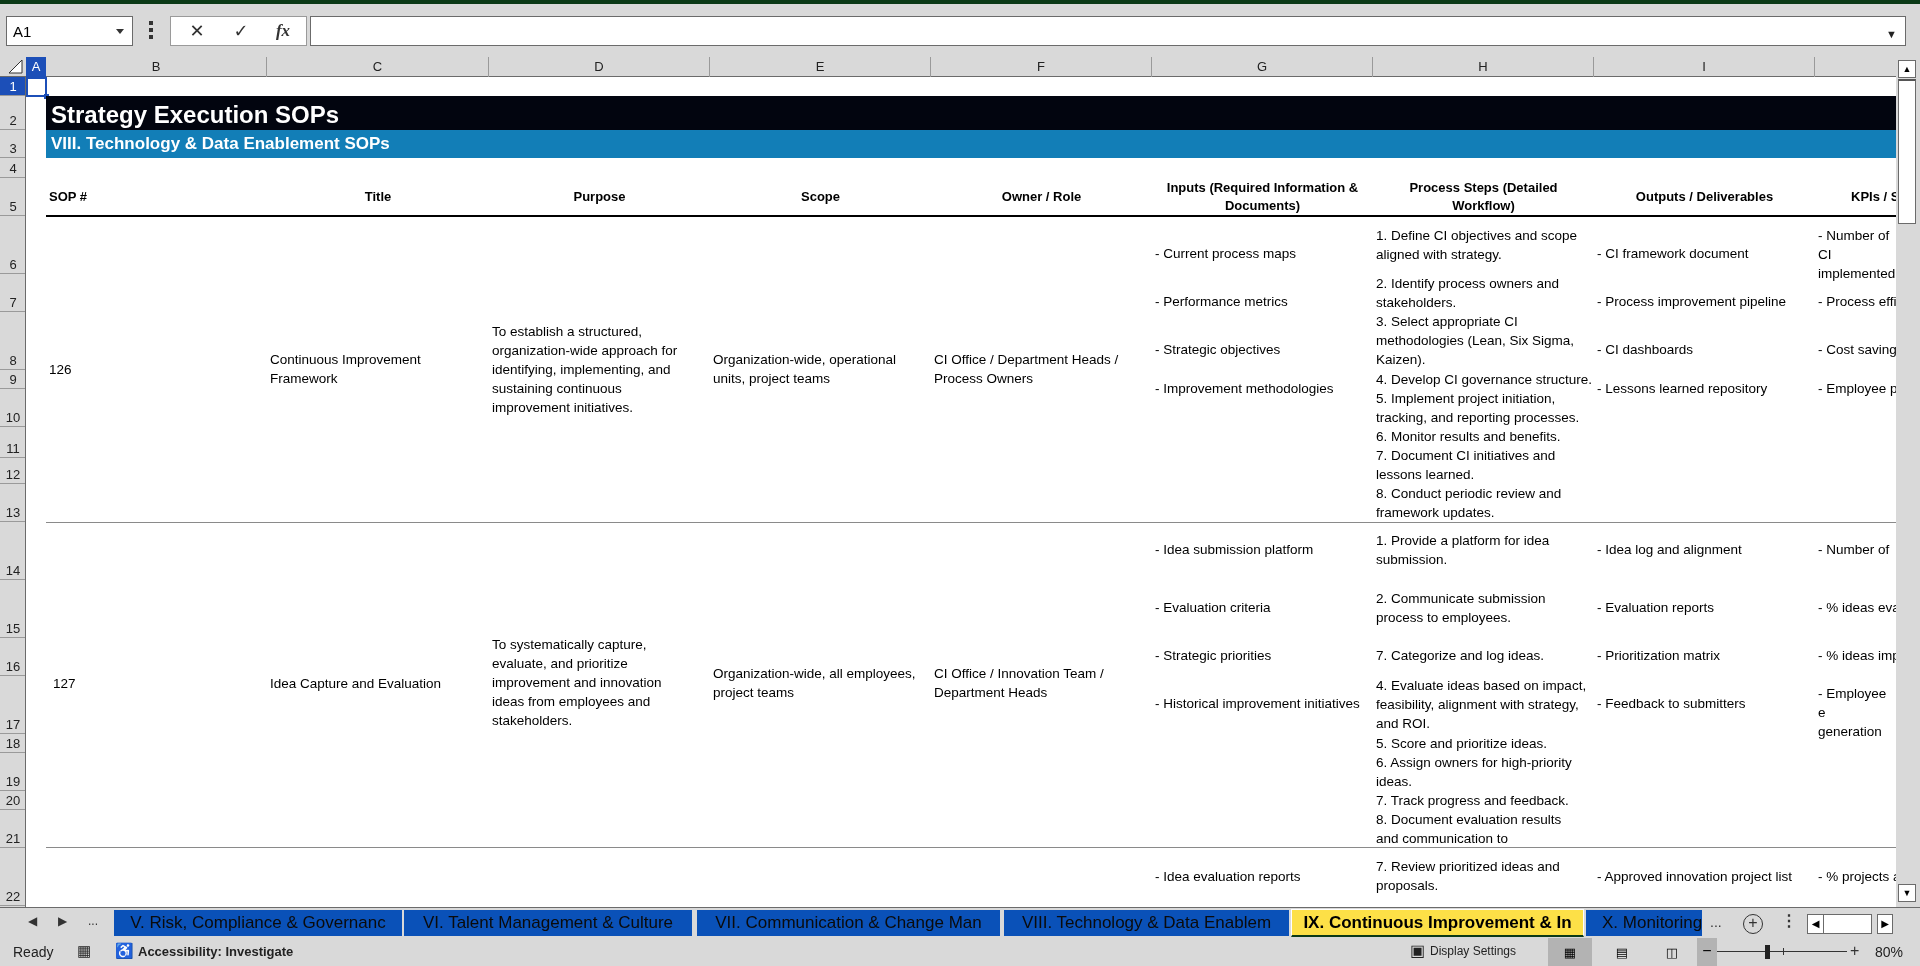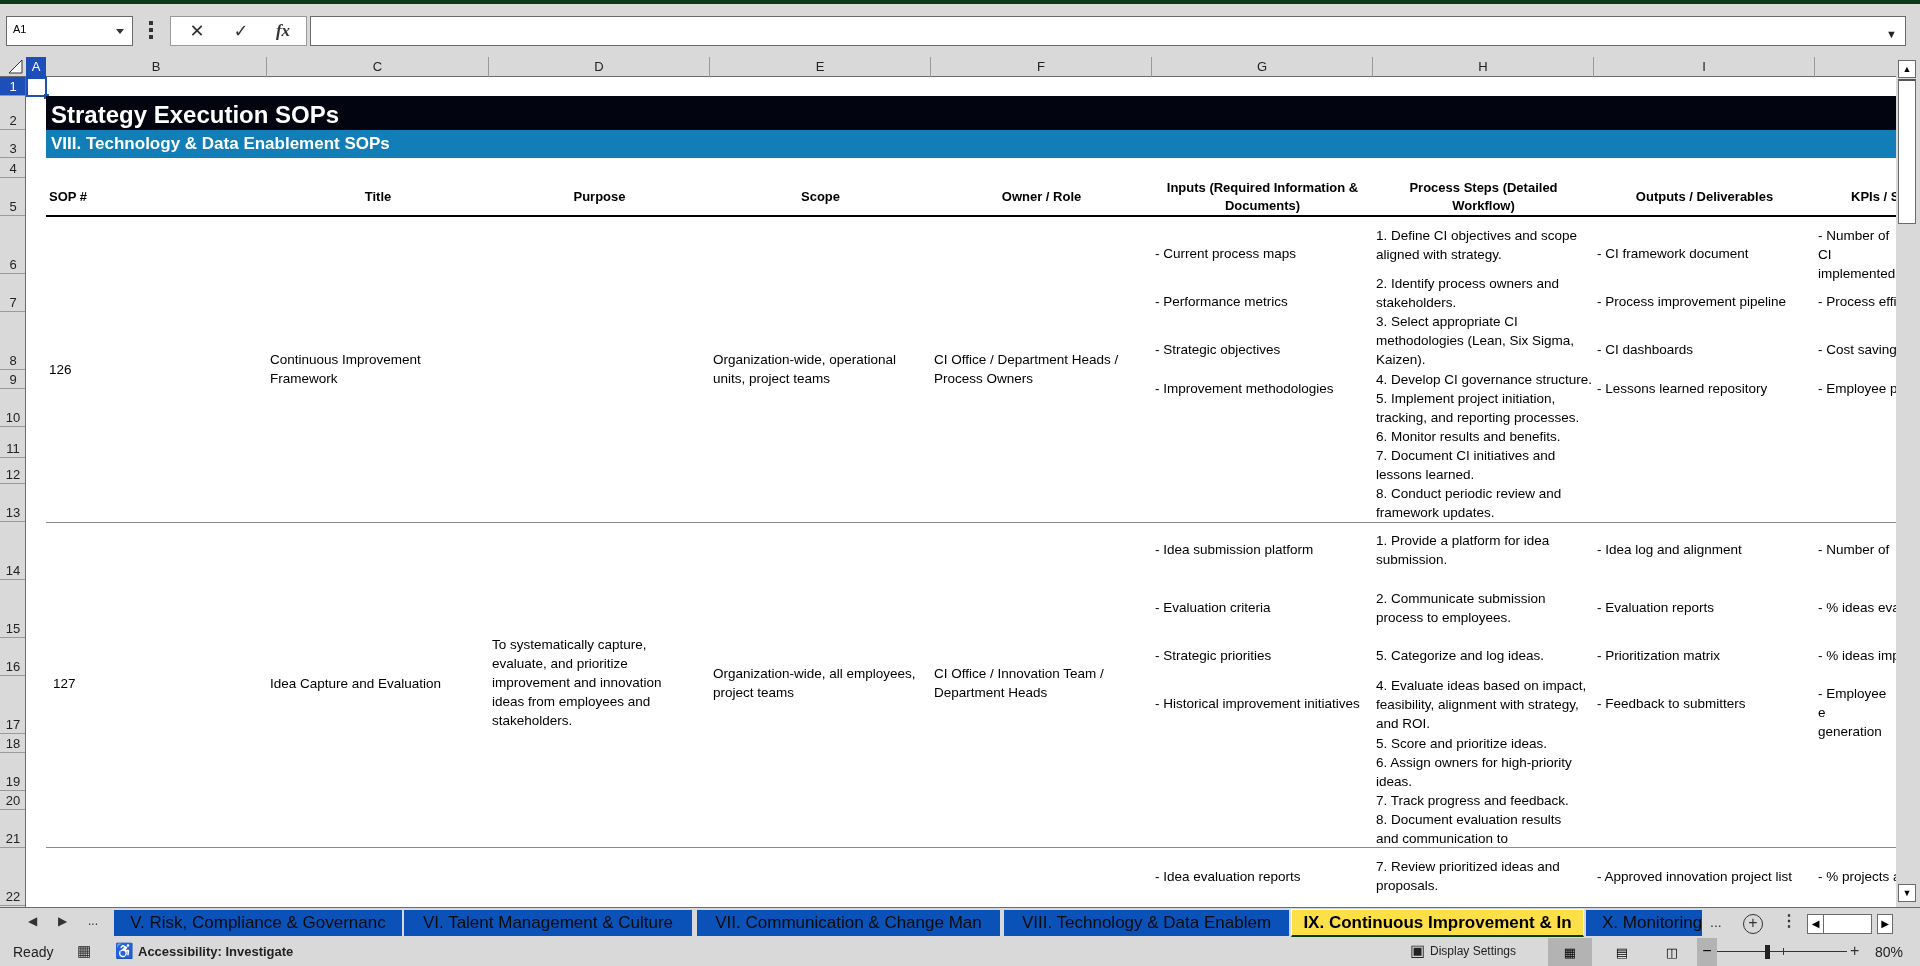--- a/index.html
+++ b/index.html
@@ -3,21 +3,21 @@
   <meta charset="utf-8">
   <style>
     * { box-sizing: border-box; margin: 0; padding: 0; }
     html, body { width: 1920px; height: 966px; overflow: hidden; background: #d9d9d9; }
     body { position: relative; font-family: "Liberation Sans", sans-serif; color: #000; }
 
     .topbar { position: absolute; left: 0; top: 0; width: 1920px; height: 4px; background: #0b3a17; }
 
     
     .fbar { position: absolute; left: 0; top: 4px; width: 1920px; height: 50px; background: #d9d9d9; }
-    .namebox { position: absolute; left: 6px; top: 12px; width: 127px; height: 30px; background: #fff; border: 1px solid #6b6b6b; font-size: 11px; padding: 6px 6px; }
+    .namebox { position: absolute; left: 6px; top: 12px; width: 127px; height: 30px; background: #fff; border: 1px solid #6b6b6b; font-size: 15px; padding: 6px 6px; }
     .namebox .dd { position: absolute; right: 8px; top: 12px; width: 0; height: 0; border-left: 4px solid transparent; border-right: 4px solid transparent; border-top: 5px solid #333; }
     .vdots { position: absolute; left: 148px; top: 17px; width: 6px; height: 20px; }
     .vdots i { display: block; width: 4px; height: 4px; background: #333; margin: 0 auto 3px; }
     .fbtns { position: absolute; left: 170px; top: 12px; width: 137px; height: 30px; background: #fff; border: 1px solid #9a9a9a; }
     .fbtn { position: absolute; top: 0; height: 28px; width: 40px; display: flex; align-items: center; justify-content: center; font-size: 18px; color: #333; }
     .fbtn.fx { font-family: "Liberation Serif", serif; font-style: italic; font-weight: bold; font-size: 17px; }
     .finput { position: absolute; left: 310px; top: 12px; width: 1596px; height: 30px; background: #fff; border: 1px solid #6b6b6b; }
     .finput .dd { position: absolute; right: 8px; top: 11px; font-size: 11px; color: #222; }
 
     
@@ -154,20 +154,21 @@
   <div class="th" style="left:684px;width:221px;">Scope</div>
   <div class="th" style="left:905px;width:221px;">Owner / Role</div>
   <div class="th" style="left:1126px;width:221px;">Inputs (Required Information &amp; Documents)</div>
   <div class="th" style="left:1347px;width:221px;">Process Steps (Detailed Workflow)</div>
   <div class="th" style="left:1568px;width:221px;">Outputs / Deliverables</div>
   <div class="th" style="left:1789px;width:160px;justify-content:flex-start;padding-left:36px;">KPIs / S</div>
   <div class="hdr-line"></div>
 
   <div class="cell" style="left:20px;top:283px;">126</div>
   <div class="cell wrap" style="left:241px;top:273px;width:200px;">Continuous Improvement Framework</div>
+  <div class="cell wrap" style="left:463px;top:245px;width:210px;">To establish a structured, organization-wide approach for identifying, implementing, and sustaining continuous improvement initiatives.</div>
   <div class="cell wrap" style="left:684px;top:273px;width:218px;">Organization-wide, operational units, project teams</div>
   <div class="cell wrap" style="left:905px;top:273px;width:200px;">CI Office / Department Heads / Process Owners</div>
 
   <div class="cell" style="left:1126px;top:167px;">- Current process maps</div>
   <div class="cell" style="left:1126px;top:215px;">- Performance metrics</div>
   <div class="cell" style="left:1126px;top:263px;">- Strategic objectives</div>
   <div class="cell" style="left:1126px;top:302px;">- Improvement methodologies</div>
 
   <div class="cell wrap" style="left:1347px;top:149px;width:220px;">1. Define CI objectives and scope aligned with strategy.</div>
   <div class="cell wrap" style="left:1347px;top:197px;width:220px;">2. Identify process owners and stakeholders.</div>
@@ -196,21 +197,21 @@
   <div class="cell wrap" style="left:684px;top:587px;width:221px;">Organization-wide, all employees, project teams</div>
   <div class="cell wrap" style="left:905px;top:587px;width:200px;">CI Office / Innovation Team / Department Heads</div>
 
   <div class="cell" style="left:1126px;top:463px;">- Idea submission platform</div>
   <div class="cell" style="left:1126px;top:521px;">- Evaluation criteria</div>
   <div class="cell" style="left:1126px;top:569px;">- Strategic priorities</div>
   <div class="cell" style="left:1126px;top:617px;">- Historical improvement initiatives</div>
 
   <div class="cell wrap" style="left:1347px;top:454px;width:200px;">1. Provide a platform for idea submission.</div>
   <div class="cell wrap" style="left:1347px;top:512px;width:200px;">2. Communicate submission process to employees.</div>
-  <div class="cell" style="left:1347px;top:569px;">5. Categorize and log ideas.</div>
+  <div class="cell" style="left:1347px;top:569px;">7. Categorize and log ideas.</div>
   <div class="cell wrap" style="left:1347px;top:599px;width:222px;">4. Evaluate ideas based on impact, feasibility, alignment with strategy, and ROI.</div>
   <div class="cell" style="left:1347px;top:657px;">5. Score and prioritize ideas.</div>
   <div class="cell wrap" style="left:1347px;top:676px;width:210px;">6. Assign owners for high-priority ideas.</div>
   <div class="cell" style="left:1347px;top:714px;">7. Track progress and feedback.</div>
   <div class="cell wrap" style="left:1347px;top:733px;width:200px;">8. Document evaluation results and communication to</div>
 
   <div class="cell" style="left:1568px;top:463px;">- Idea log and alignment</div>
   <div class="cell" style="left:1568px;top:521px;">- Evaluation reports</div>
   <div class="cell" style="left:1568px;top:569px;">- Prioritization matrix</div>
   <div class="cell" style="left:1568px;top:617px;">- Feedback to submitters</div>

